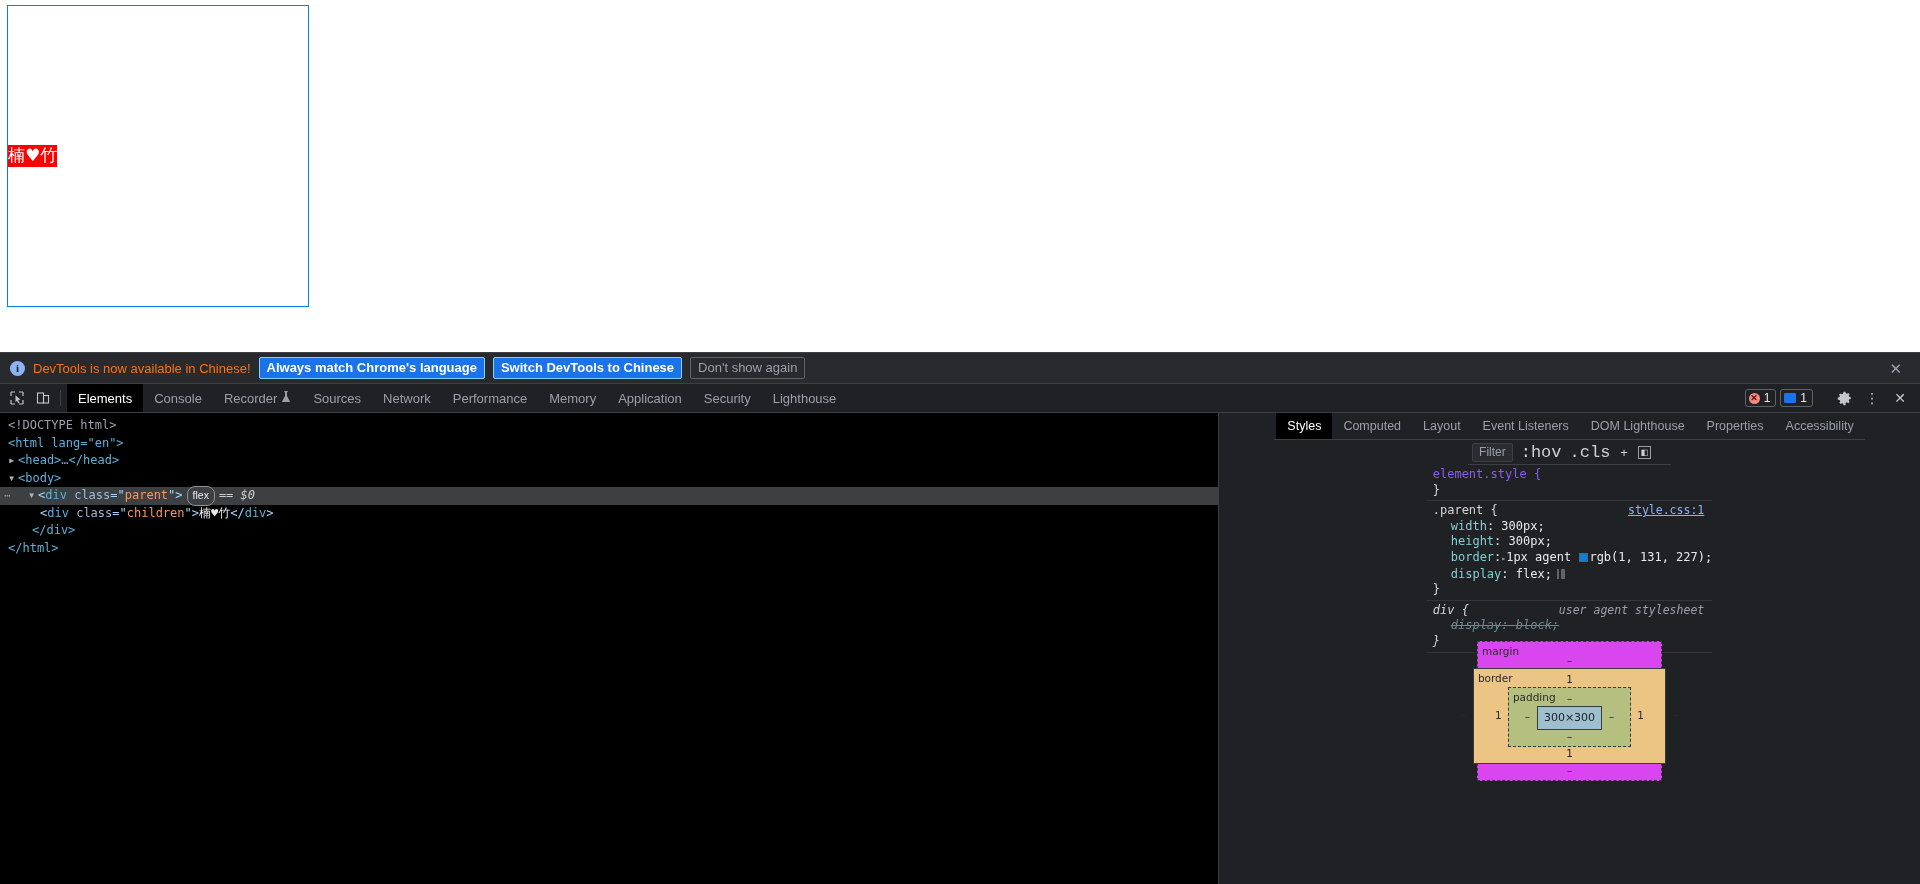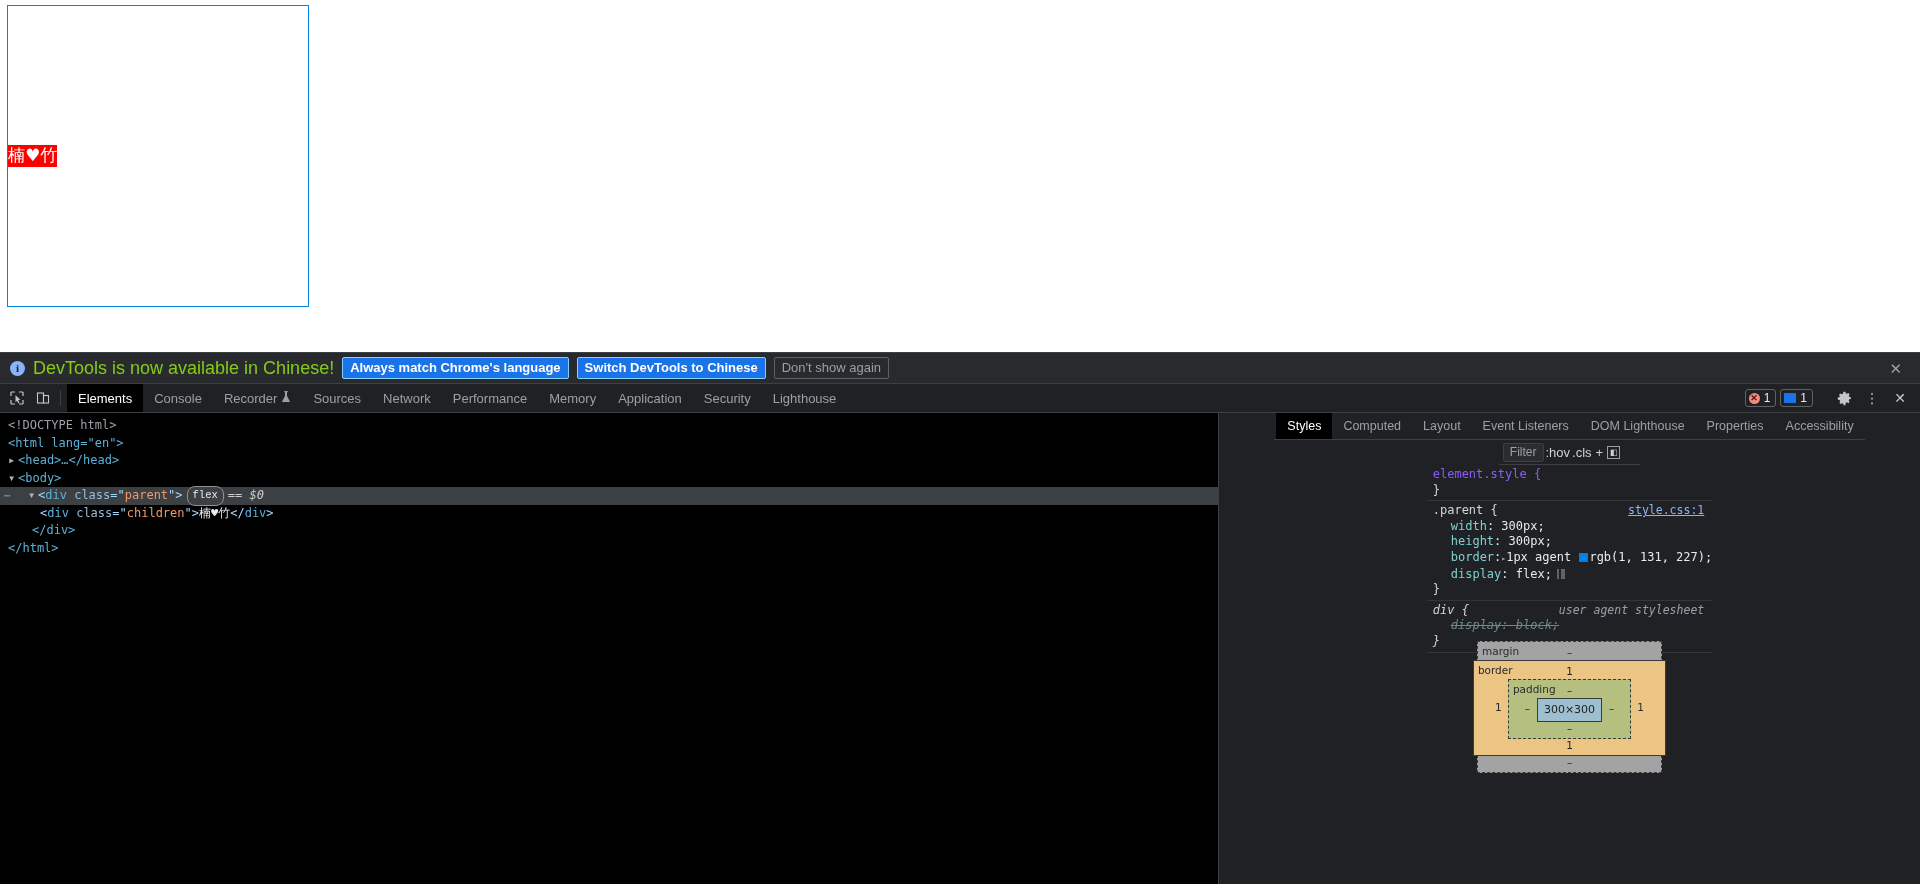--- a/index.html
+++ b/index.html
@@ -55,21 +55,21 @@
   }
   .info-icon {
     width: 15px; height: 15px; flex: 0 0 15px;
     border-radius: 50%;
     background: #8ab4f8;
     color: #202124;
     font-size: 11px; font-weight: bold;
     display: flex; align-items: center; justify-content: center;
     font-family: "Liberation Serif", serif;
   }
-  #notice-text { color: #84cc16; font-size: 18px; white-space: nowrap; }
+  #notice-text { color: #f97316; font-size: 13px; white-space: nowrap; }
   .notice-btn {
     font-size: 13px;
     padding: 2px 7px 3px;
     border-radius: 2px;
     white-space: nowrap;
     cursor: pointer;
     font-family: "Liberation Sans", sans-serif;
   }
   .notice-btn.primary {
     background: #1a73e8; color: #ffffff;
@@ -151,21 +151,21 @@
   .c-punct { color: #a5d6ff; }
   .c-tag { color: #5db0d7; }
   .c-attr { color: #9bbbdc; }
   .c-val { color: #f29766; }
   .c-text { color: #e8eaed; }
   .c-grey { color: #9aa0a6; }
   .flex-pill {
     border: 1px solid #8f9194; border-radius: 8px;
     color: #e8eaed; font-size: 10.5px;
     padding: 0 5px; margin: 0 4px;
-    font-family: Liberation Mono, monospace;
+    font-family: Liberation Sans, sans-serif;
     text-align: center;
   }
   .dollar0 { color: #cfcfcf; font-style: italic; }
 
   #pane-split { width: 1px; background: #3c4043; }
 
   #styles-pane {
     width: 701px;
     background: #202124;
     display: flex; flex-direction: column;
@@ -180,35 +180,35 @@
     padding-left: 2px;
   }
   .stab {
     display: flex; align-items: center; padding: 0 11px;
     color: #9aa0a6; cursor: pointer; white-space: nowrap;
   }
   .stab.active { background: #000000; color: #ffffff; }
 
   #filter-row {
     display: flex; align-items: center;
-    height: 25px; gap: 2px;
+    height: 25px; gap: 8px;
     padding: 0 20px 0 4px;
     border-bottom: 1px solid #3c4043;
   }
   #filter-input {
     flex: 1; height: 19px;
     background: #2b2c2f; border: 1px solid #3c4043; border-radius: 2px;
     color: #9aa0a6; font-size: 12px;
     padding: 0 6px;
     font-family: "Liberation Sans", sans-serif;
     display: flex; align-items: center;
   }
   .filt-btn {
-    color: #cfd1d3; font-size: 13px; cursor: pointer;
-    font-family: Liberation Sans, sans-serif;
+    color: #cfd1d3; font-size: 17px; cursor: pointer;
+    font-family: Liberation Mono, monospace;
     white-space: nowrap;
   }
   .filt-ico { color: #cfd1d3; font-size: 13px; cursor: pointer; padding: 0 2px; }
   .sq-ico {
     width: 13px; height: 13px; border: 1px solid #9aa0a6;
     display: flex; align-items: center; justify-content: center;
     font-size: 8px; color: #cfd1d3; cursor: pointer;
   }
 
   #rules {
@@ -251,23 +251,23 @@
     display: flex; justify-content: center;
   }
   .bm-layer {
     font-family: "DejaVu Sans", sans-serif;
     font-size: 11px;
     color: #222;
     text-align: center;
     position: relative;
   }
   #bm-margin {
-    background: #a3a3a3;
+    background: #d946ef;
     border: 1px dashed #3b3b3b;
-    padding: 4px 22px 4px 22px;
+    padding: 12px 22px 4px 22px;
     width: 185px;
   }
   #bm-border {
     background: #ecc484;
     border: 1px solid #3b3b3b;
     padding: 4px 20px;
     margin-top: 2px;
   }
   #bm-padding {
     background: #b5bf7f;

